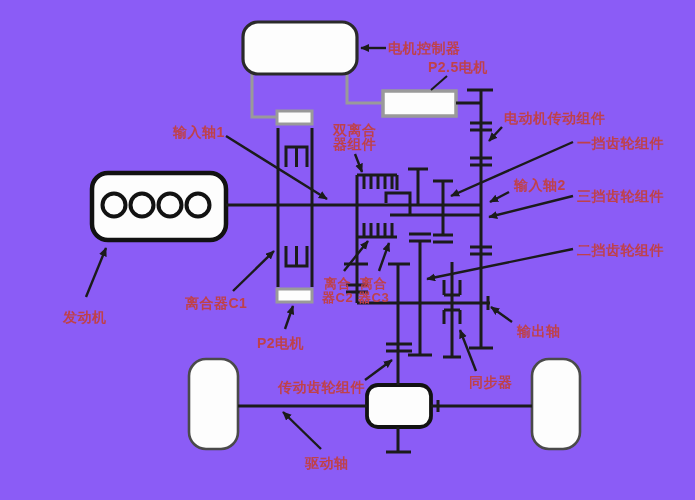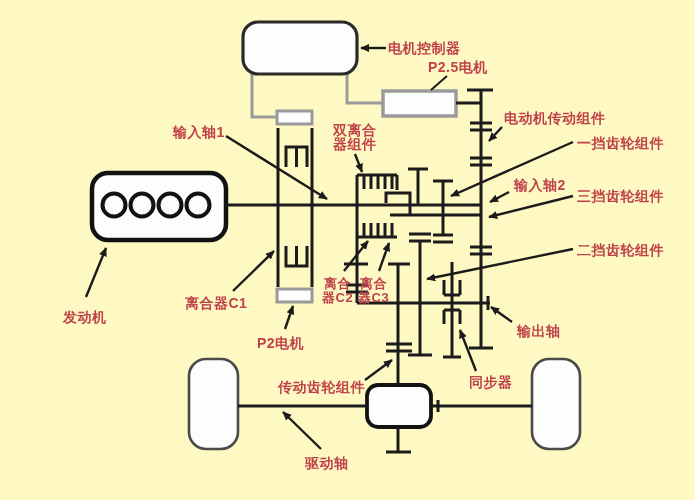--- a/index.html
+++ b/index.html
@@ -1,19 +1,19 @@
 <!DOCTYPE html>
 <html><head>
 <meta charset="utf-8">
 <style>
   html,body{margin:0;padding:0;background:#ffffff;}
   .stage{
     position:relative;
     width:695px;height:500px;
-    background:#fef9c3;
+    background:#8b5cf6;
     overflow:hidden;
     font-family:"Liberation Sans","DejaVu Sans",sans-serif;
   }
   svg{display:block}
   .lbl{
     font-family:"Liberation Sans","DejaVu Sans",sans-serif;
     font-size:14px;
     font-weight:700;
     letter-spacing:0.5px;
     fill:#bf414a;

